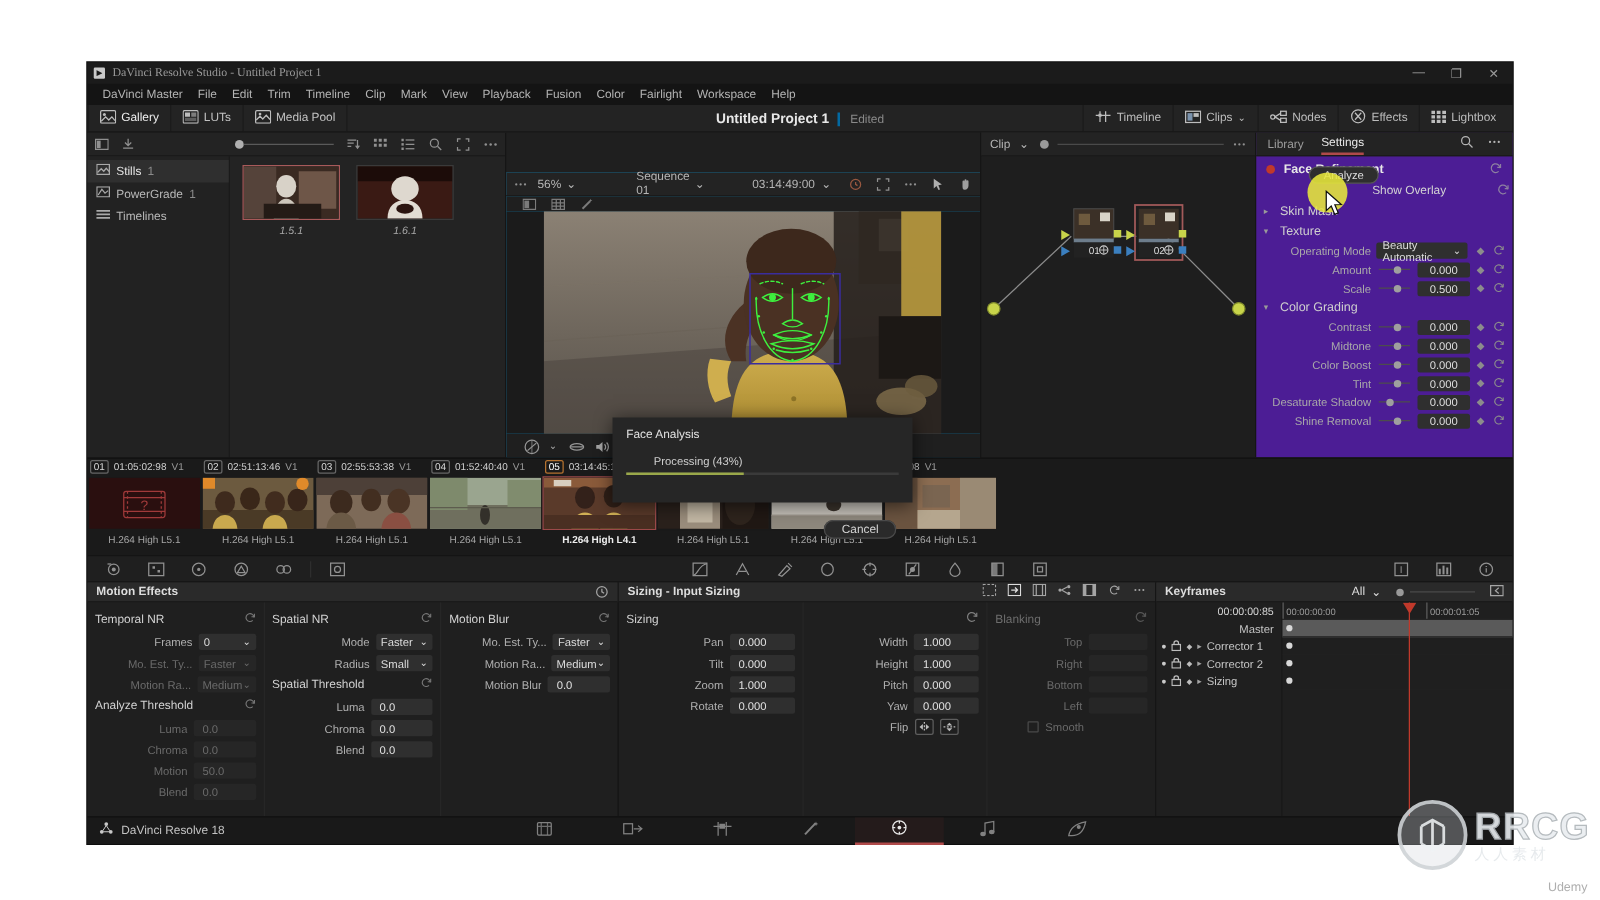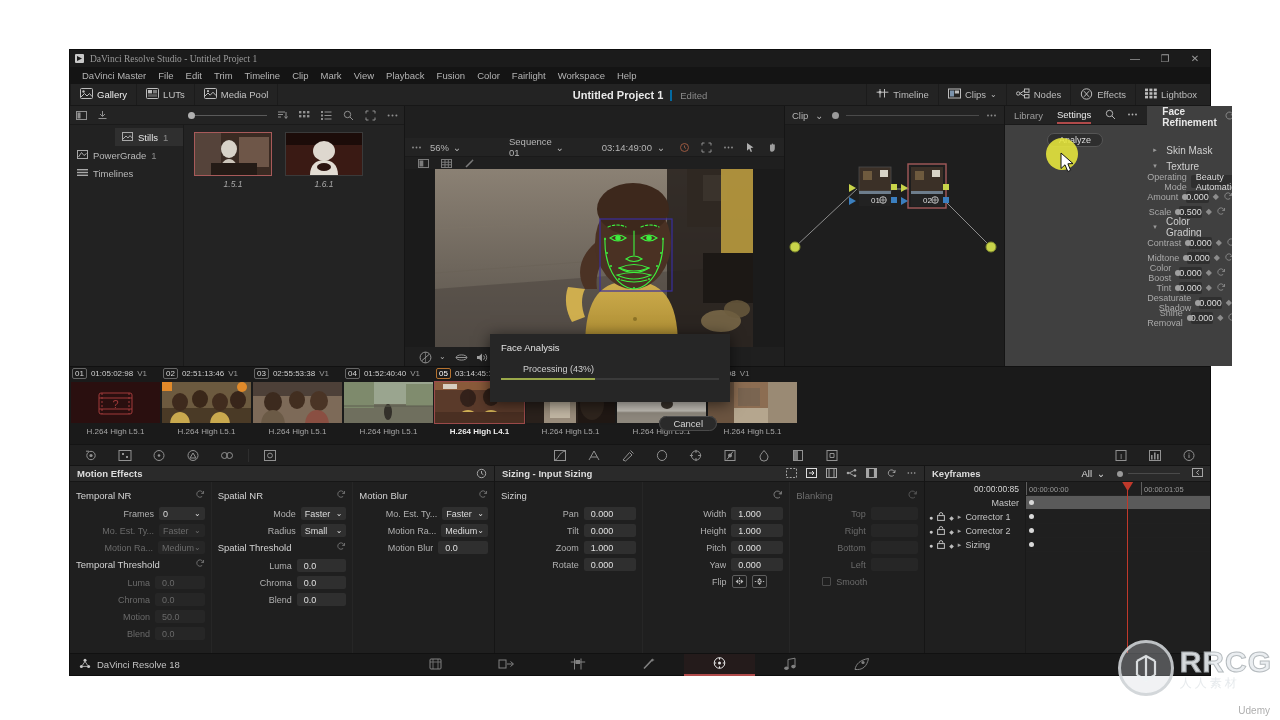--- a/index.html
+++ b/index.html
@@ -74,21 +74,21 @@
   .gal-toolbar{ height:19px; display:flex;align-items:center;gap:10px;padding:0 6px;
     background:#232323; border-bottom:1px solid #1a1a1a;}
   .mini-ico{ width:11px;height:11px;opacity:.75; display:inline-block; position:relative;}
   .gal-slider{ flex:0 0 auto; margin-left:70px; display:flex;align-items:center;}
   .gal-slider .knob{width:7px;height:7px;border-radius:50%;background:#b0b0b0;}
   .gal-slider .track{width:72px;height:1px;background:#5a5a5a;}
   .gal-right{margin-left:auto;display:flex;gap:11px;align-items:center;}
   .gal-body{ display:flex; flex:1; min-height:0;}
   .gal-tree{ width:114px; background:#222; border-right:1px solid #1a1a1a; padding-top:3px;}
   .gtree-item{ display:flex;align-items:center;gap:5px;height:18px;padding:0 7px;font-size:9.5px;color:#b9b9b9;}
-  .gtree-item.sel{background:#2f2f2f;color:#e6e6e6;margin-left:45px;}
+  .gtree-item.sel{background:#2f2f2f;color:#e6e6e6;}
   .gtree-item .cnt{color:#8c8c8c;}
   .gal-grid{ flex:1; padding:7px 0 0 10px; display:flex; gap:13px; align-items:flex-start;}
   .still{ width:78px;font-style:italic; }
   .still .thumb{ width:78px;height:44px;border:1px solid #3a3a3a;overflow:hidden;position:relative;}
   .still.sel .thumb{ border:1px solid #a85a5a; }
   .still .cap{ text-align:center;font-size:8.5px;color:#a8a8a8;margin-top:3px;}
 
   
   .viewer{ flex:1; background:#0ea5e9; display:flex;flex-direction:column; position:relative;margin-top:32px;}
   .vw-toolbar{height:19px;display:flex;align-items:center;gap:0;padding:0 6px;font-size:9.5px;
@@ -100,22 +100,22 @@
   .vw-tools2{height:16px;display:flex;align-items:center;gap:12px;padding:0 13px;background:#1f1f1f;}
   .vw-image{ flex:1; position:relative; background:#1b1b1b; display:flex;align-items:center;justify-content:center;}
   .vw-bottom{ height:24px; display:flex; align-items:center; gap:9px; padding:0 14px; background:#1f1f1f;}
 
   
   .nodes{ width:220px; background:#1e1e1e; border-left:1px solid #151515; position:relative;}
   .nd-toolbar{height:19px;display:flex;align-items:center;gap:7px;padding:0 7px;font-size:9.5px;
     color:#b5b5b5;background:#232323;border-bottom:1px solid #1a1a1a;}
 
   
-  .inspector{ width:228px; background:#404040; border-left:1px solid #151515;
-    display:flex;flex-direction:row;justify-content:flex-end; }
+  .inspector{ width:228px; background:#4c1d95; border-left:1px solid #151515;
+    display:flex;flex-direction:column;justify-content:flex-end; }
   .insp-tabs{height:19px;display:flex;align-items:center;gap:14px;padding:0 9px;
     background:#232323;border-bottom:1px solid #1a1a1a;position:relative;}
   .insp-tab{font-size:9.5px;color:#9c9c9c;height:100%;display:flex;align-items:center;}
   .insp-tab.active{color:#e9e9e9;border-bottom:2px solid #b04a4a;}
   .insp-tabs .r{margin-left:auto;display:flex;gap:11px;align-items:center;}
   .insp-body{flex:1;overflow:hidden;padding-top:2px;}
   .fx-head{display:flex;align-items:center;gap:7px;height:17px;padding:0 8px;}
   .fx-dot{width:7px;height:7px;border-radius:50%;background:#c0392b;}
   .fx-title{font-size:10px;color:#e8e8e8;font-weight:bold;}
   .reset-ico{margin-left:auto;opacity:.72;}
@@ -1174,21 +1174,21 @@
               </span>
             </div>
             <div class="frow">
               <span class="flabel dim">Motion Ra...</span>
               <span class="fsel dim">
                 <span>Medium</span>
                 <span style="font-size: 8px;">⌄</span>
               </span>
             </div>
             <div class="subhead">
-              <span>Temporal Threshold</span>
+              <span>Analyze Threshold</span>
               <span class="r"><svg width="10" height="10" viewBox="0 0 11 11">
                   <path d="M9 5.5a3.5 3.5 0 10-1.1 2.6" stroke="#9a9a9a" fill="none"></path>
                   <path d="M9.4 2.2v2.6H6.8" stroke="#9a9a9a" fill="none"></path>
                 </svg></span>
             </div>
             <div class="frow">
               <span class="flabel dim">Luma</span>
               <span class="fnum dim">0.0</span>
             </div>
             <div class="frow">

